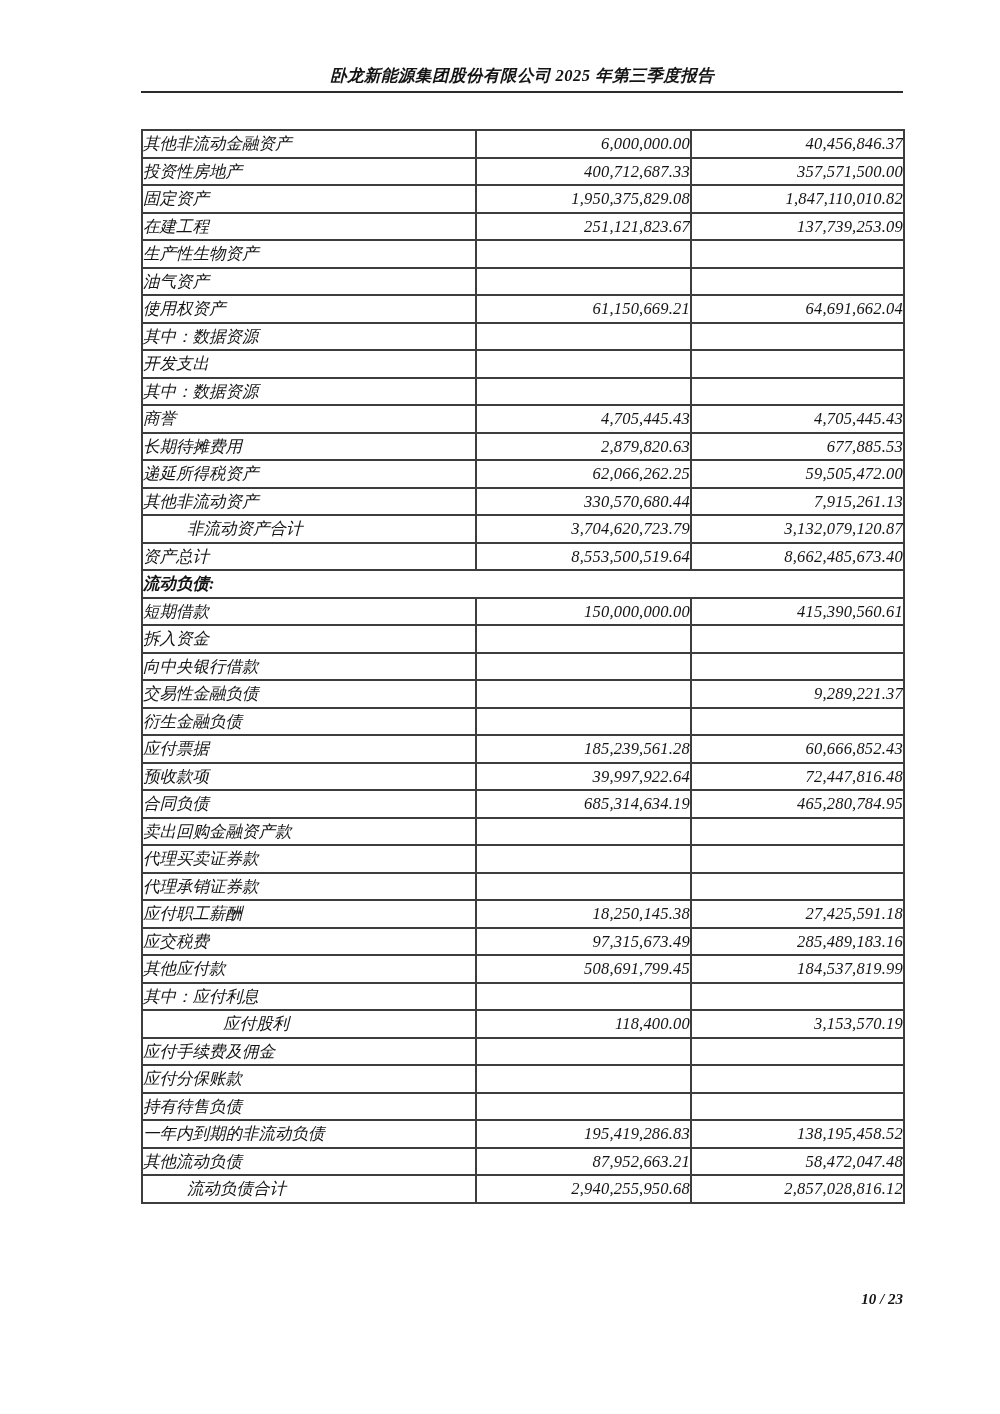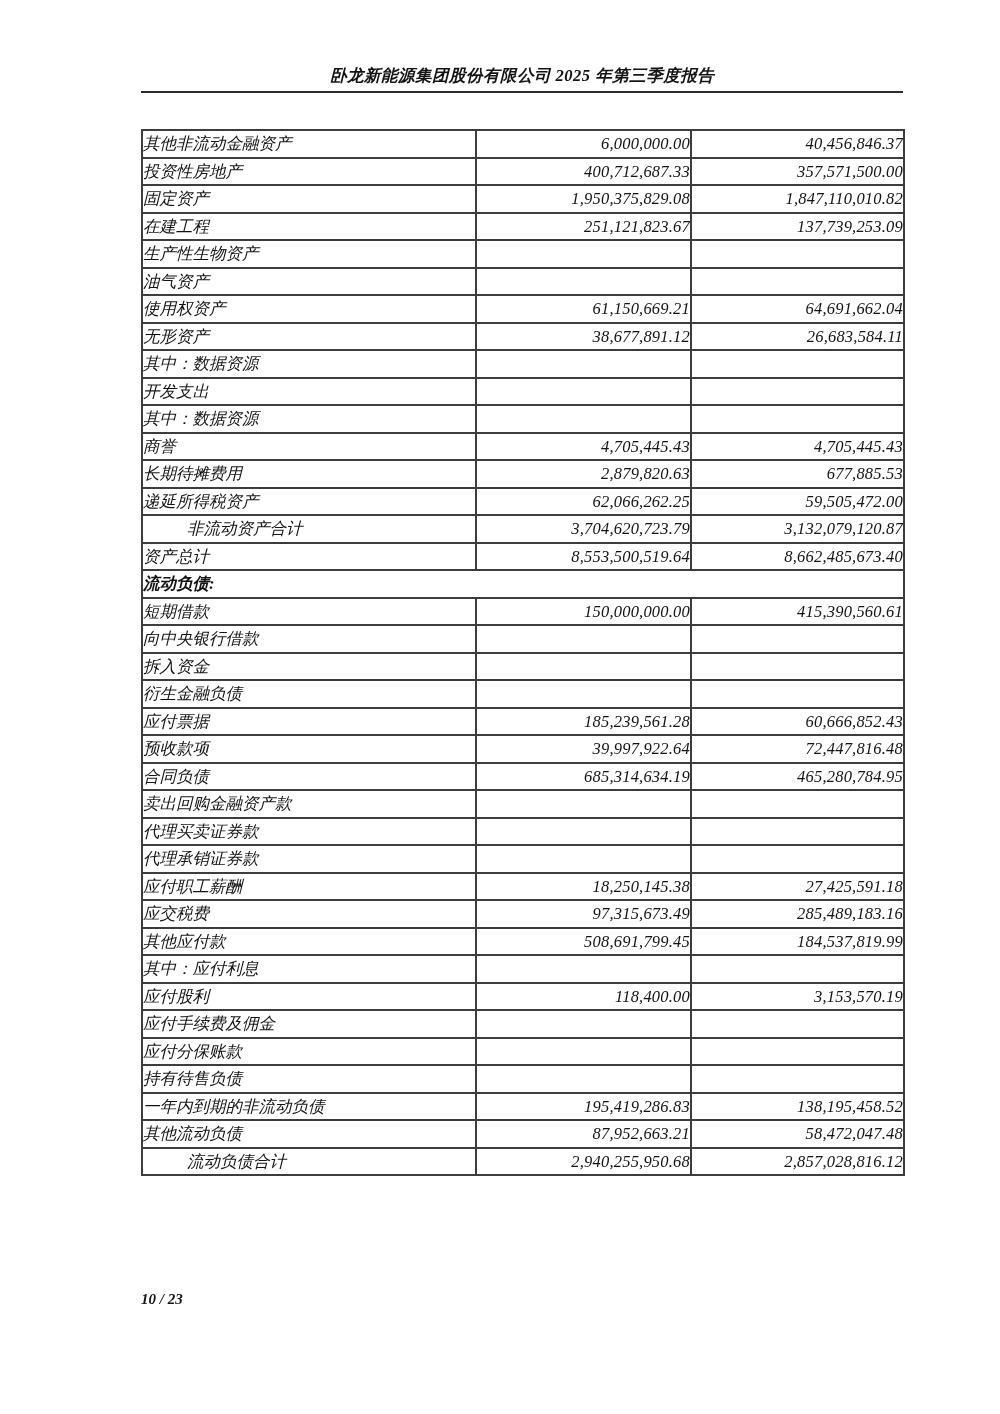--- a/index.html
+++ b/index.html
@@ -49,38 +49,38 @@
     height: 25.5px;
     padding: 0;
     font-size: 16.5px;
     line-height: 25px;
     overflow: hidden;
     white-space: nowrap;
   }
   td.label { padding-left: 26px; text-align: left; }
   td.label.indent-1 { padding-left: 44px; }
   td.label.indent-2 { }
-  td.label.indent-3 { }
+  td.label.indent-3 { padding-left: 80px; }
   td.num {
     text-align: right;
     padding-right: 10px;
     font-size: 16px;
     letter-spacing: 0.2px;
   }
   td.section {
     font-weight: bold;
     padding-left: 8px;
     font-size: 17px;
   }
   .footer-wrap {
     position: absolute;
     left: 141px;
     top: 1291px;
     width: 762px;
-    text-align: left;
+    text-align: right;
     font-weight: bold;
     font-size: 15px;
   }
 </style>
 </head>
 <body>
 
 <div class="page">
 
   <div class="header-wrap">
@@ -124,25 +124,20 @@
       <td class="label indent-0">油气资产</td>
       <td class="num"></td>
       <td class="num"></td>
     </tr>
         <tr>
       <td class="label indent-0">使用权资产</td>
       <td class="num">61,150,669.21</td>
       <td class="num">64,691,662.04</td>
     </tr>
         <tr>
-      <td class="label indent-0">无形资产</td>
-      <td class="num">38,677,891.12</td>
-      <td class="num">26,683,584.11</td>
-    </tr>
-        <tr>
       <td class="label indent-0">其中：数据资源</td>
       <td class="num"></td>
       <td class="num"></td>
     </tr>
         <tr>
       <td class="label indent-0">开发支出</td>
       <td class="num"></td>
       <td class="num"></td>
     </tr>
         <tr>
@@ -159,46 +154,56 @@
       <td class="label indent-0">长期待摊费用</td>
       <td class="num">2,879,820.63</td>
       <td class="num">677,885.53</td>
     </tr>
         <tr>
       <td class="label indent-0">递延所得税资产</td>
       <td class="num">62,066,262.25</td>
       <td class="num">59,505,472.00</td>
     </tr>
         <tr>
+      <td class="label indent-0">其他非流动资产</td>
+      <td class="num">330,570,680.44</td>
+      <td class="num">7,915,261.13</td>
+    </tr>
+        <tr>
       <td class="label indent-1">非流动资产合计</td>
       <td class="num">3,704,620,723.79</td>
       <td class="num">3,132,079,120.87</td>
     </tr>
         <tr>
       <td class="label indent-2">资产总计</td>
       <td class="num">8,553,500,519.64</td>
       <td class="num">8,662,485,673.40</td>
     </tr>
         <tr>
       <td class="section" colspan="3">流动负债:</td>
     </tr>
         <tr>
       <td class="label indent-0">短期借款</td>
       <td class="num">150,000,000.00</td>
       <td class="num">415,390,560.61</td>
     </tr>
         <tr>
+      <td class="label indent-0">拆入资金</td>
+      <td class="num"></td>
+      <td class="num"></td>
+    </tr>
+        <tr>
       <td class="label indent-0">向中央银行借款</td>
       <td class="num"></td>
       <td class="num"></td>
     </tr>
         <tr>
-      <td class="label indent-0">拆入资金</td>
-      <td class="num"></td>
-      <td class="num"></td>
+      <td class="label indent-0">交易性金融负债</td>
+      <td class="num"></td>
+      <td class="num">9,289,221.37</td>
     </tr>
         <tr>
       <td class="label indent-0">衍生金融负债</td>
       <td class="num"></td>
       <td class="num"></td>
     </tr>
         <tr>
       <td class="label indent-0">应付票据</td>
       <td class="num">185,239,561.28</td>
       <td class="num">60,666,852.43</td>

